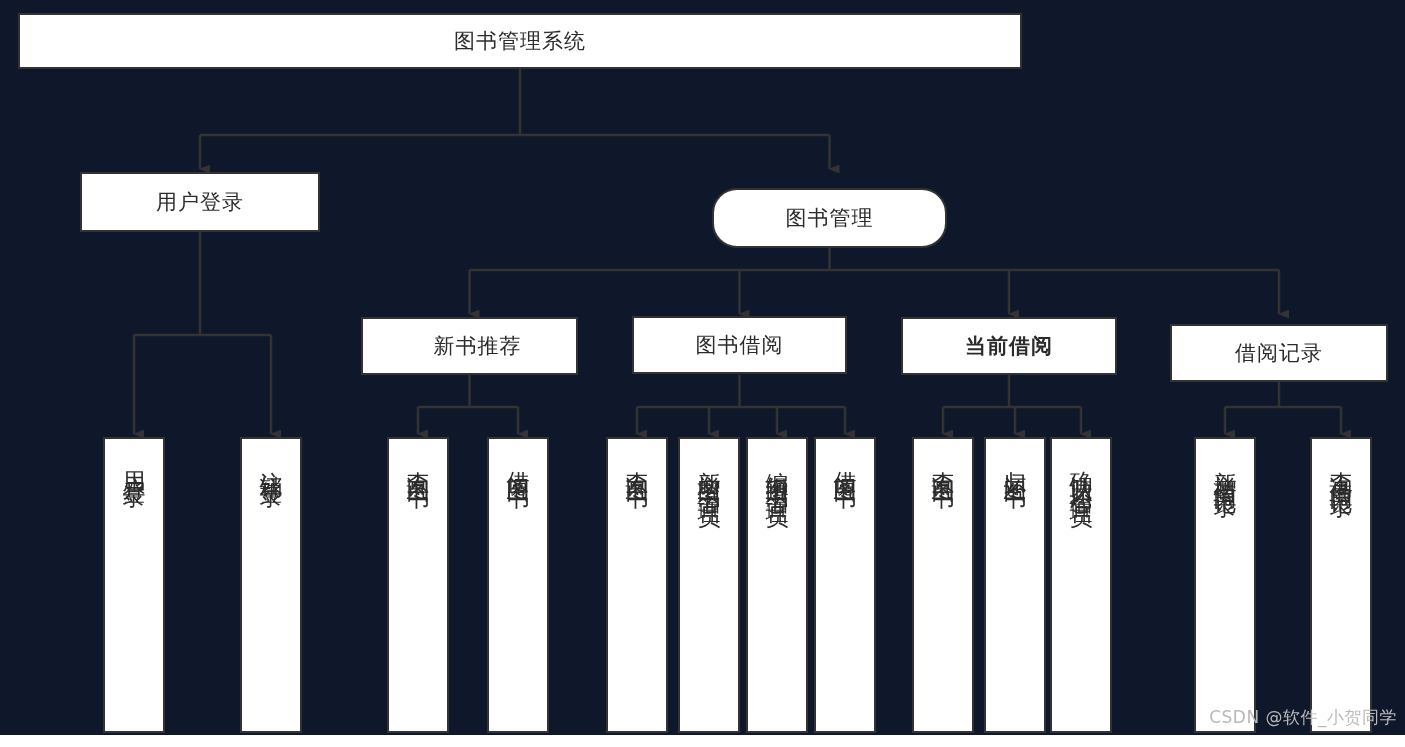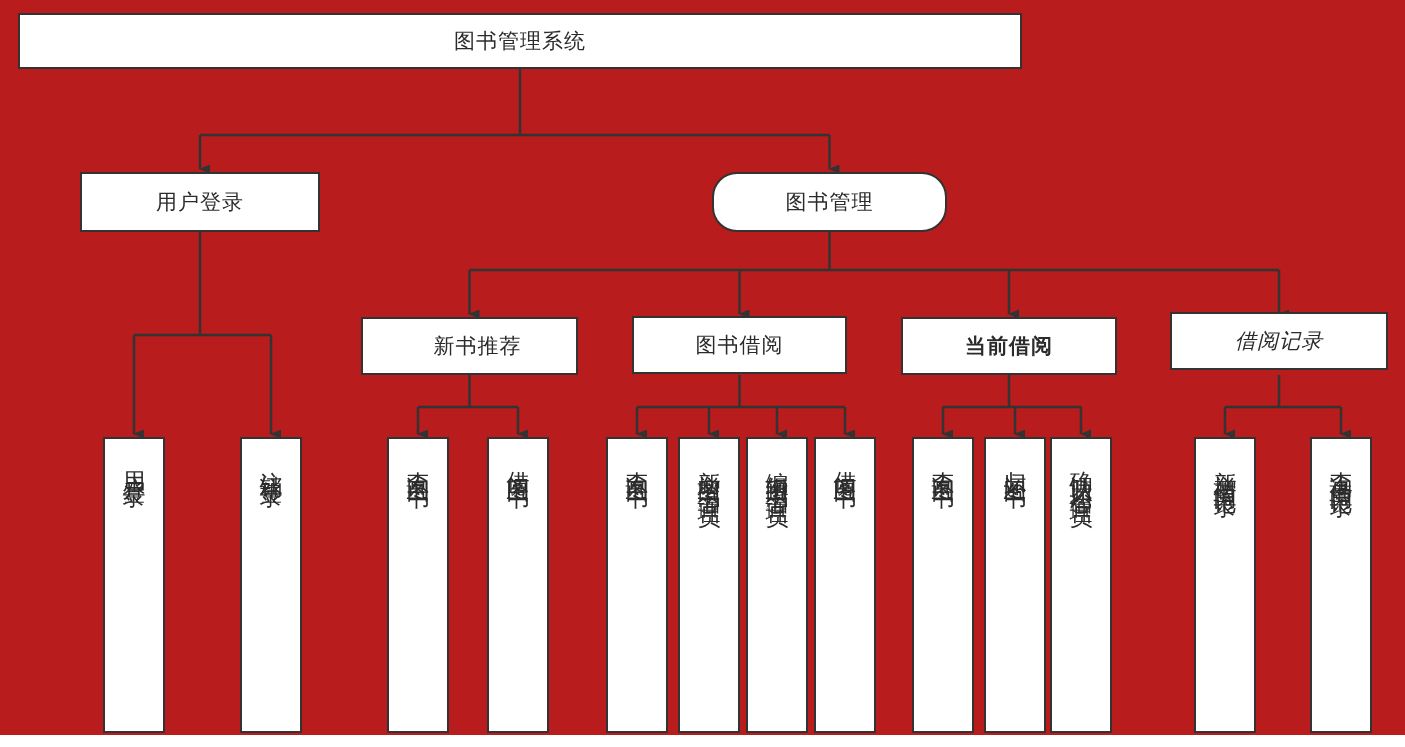--- a/index.html
+++ b/index.html
@@ -7,21 +7,21 @@
     padding: 0;
     background: #ffffff;
   }
   body {
     font-family: "DejaVu Sans", "Liberation Sans", sans-serif;
   }
   #canvas {
     position: relative;
     width: 1405px;
     height: 735px;
-    background: #b91c1c;
+    background: #0f172a;
     overflow: hidden;
   }
   #diagram-svg {
     position: absolute;
     left: 0;
     top: 0;
     width: 1405px;
     height: 747px;
   }
   .node {
@@ -115,33 +115,33 @@
       </g>
   </svg>
 
   <div id="nodes">
       <div class="node horiz" id="node-root" style="left: 18px; top: 13px; width: 1004px; height: 56px;">
         <span class="node-label">图书管理系统</span>
       </div>
       <div class="node horiz" id="node-user-login" style="left: 80px; top: 172px; width: 240px; height: 60px;">
         <span class="node-label">用户登录</span>
       </div>
-      <div class="node horiz" id="node-book-mgmt" style="left: 712px; top: 172px; width: 235px; height: 60px; border-radius: 25px;">
+      <div class="node horiz" id="node-book-mgmt" style="left: 712px; top: 188px; width: 235px; height: 60px; border-radius: 25px;">
         <span class="node-label">图书管理</span>
       </div>
       <div class="node horiz" id="node-new-book-rec" style="left: 361px; top: 317px; width: 217px; height: 58px; padding-left: 16px;">
         <span class="node-label">新书推荐</span>
       </div>
       <div class="node horiz" id="node-book-borrow" style="left: 632px; top: 316px; width: 215px; height: 58px;">
         <span class="node-label">图书借阅</span>
       </div>
       <div class="node horiz" id="node-current-borrow" style="left: 901px; top: 317px; width: 216px; height: 58px; font-weight: bold;">
         <span class="node-label">当前借阅</span>
       </div>
-      <div class="node horiz" id="node-borrow-record" style="left: 1170px; top: 312px; width: 218px; height: 58px; font-style: italic;">
+      <div class="node horiz" id="node-borrow-record" style="left: 1170px; top: 324px; width: 218px; height: 58px;">
         <span class="node-label">借阅记录</span>
       </div>
       <div class="node vert" id="node-leaf-user-login" style="left: 103px; top: 437px; width: 62px; height: 296px;">
         <span class="node-label">用户登录</span>
       </div>
       <div class="node vert" id="node-leaf-logout" style="left: 240px; top: 437px; width: 62px; height: 296px;">
         <span class="node-label">注销登录</span>
       </div>
       <div class="node vert" id="node-leaf-query-book-rec" style="left: 387px; top: 437px; width: 62px; height: 296px;">
         <span class="node-label">查询图书</span>
@@ -171,13 +171,14 @@
         <span class="node-label">确认归还（管理员）</span>
       </div>
       <div class="node vert" id="node-leaf-add-record" style="left: 1194px; top: 437px; width: 62px; height: 296px;">
         <span class="node-label">新增借阅记录</span>
       </div>
       <div class="node vert" id="node-leaf-query-record" style="left: 1310px; top: 437px; width: 62px; height: 296px;">
         <span class="node-label">查询借阅记录</span>
       </div>
     </div>
 
+  <div id="watermark">CSDN @软件_小贺同学</div>
 </div>
 
 </body></html>

